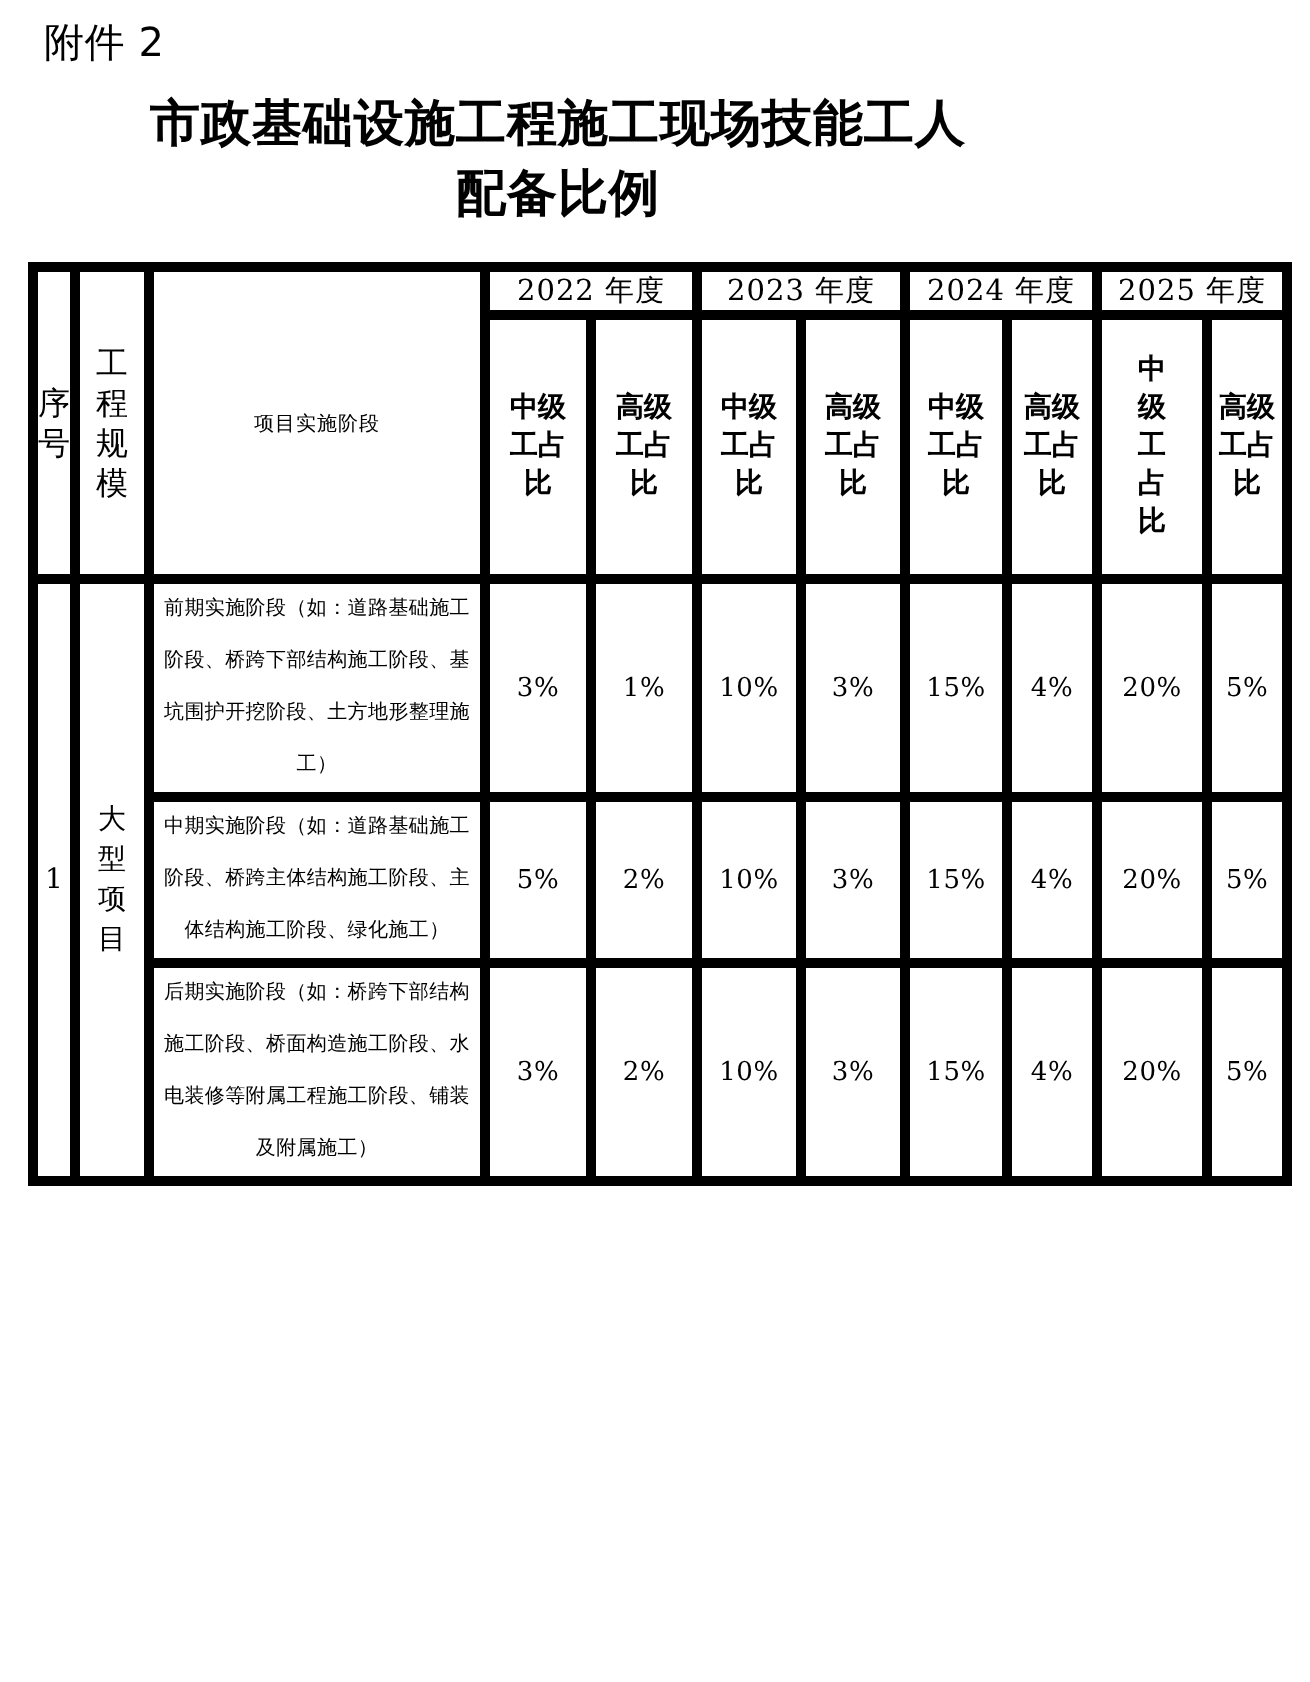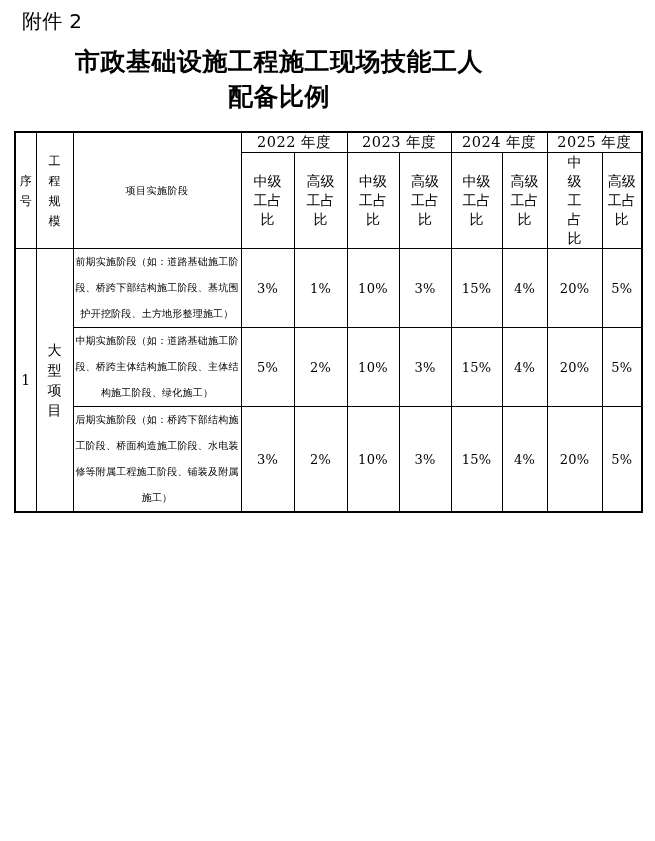--- a/index.html
+++ b/index.html
@@ -49,35 +49,35 @@
     left: 14px;
     top: 131px;
     width: 627px;
   }
   table.main {
     border-collapse: collapse;
     width: 627px;
     table-layout: fixed;
   }
   table.main td, table.main th {
-    border: 1px solid #000000;
+    border: 5px solid #000000;
     padding: 0;
     font-weight: normal;
     vertical-align: middle;
     text-align: center;
     font-family: "DejaVu Serif", "Liberation Serif", serif;
   }
   
   table.main {
     border: 2px solid #000000;
   }
 
   
   .vert {
-    font-size: 12px;
+    font-size: 16px;
     line-height: 20px;
     letter-spacing: 0;
     word-break: break-all;
     padding: 0 4px;
   }
   .vert-inner {
     display: block;
     width: 1em;
     margin: 0 auto;
   }
@@ -96,22 +96,23 @@
   }
 
   .lvl-head {
     font-size: 14px;
     line-height: 19px;
     padding: 4px 2px;
     word-break: break-all;
   }
   .lvl-head .lvl-inner {
     display: block;
-    margin: 0 auto;
+    margin: 16px auto;
     width: 2.08em;
+    font-weight: bold;
   }
   .lvl-head.narrow .lvl-inner {
     width: 1.05em;
   }
 
   
   .stage-cell {
     text-align: left;
     font-family: "DejaVu Sans", "Liberation Sans", sans-serif;
     font-size: 10px;

